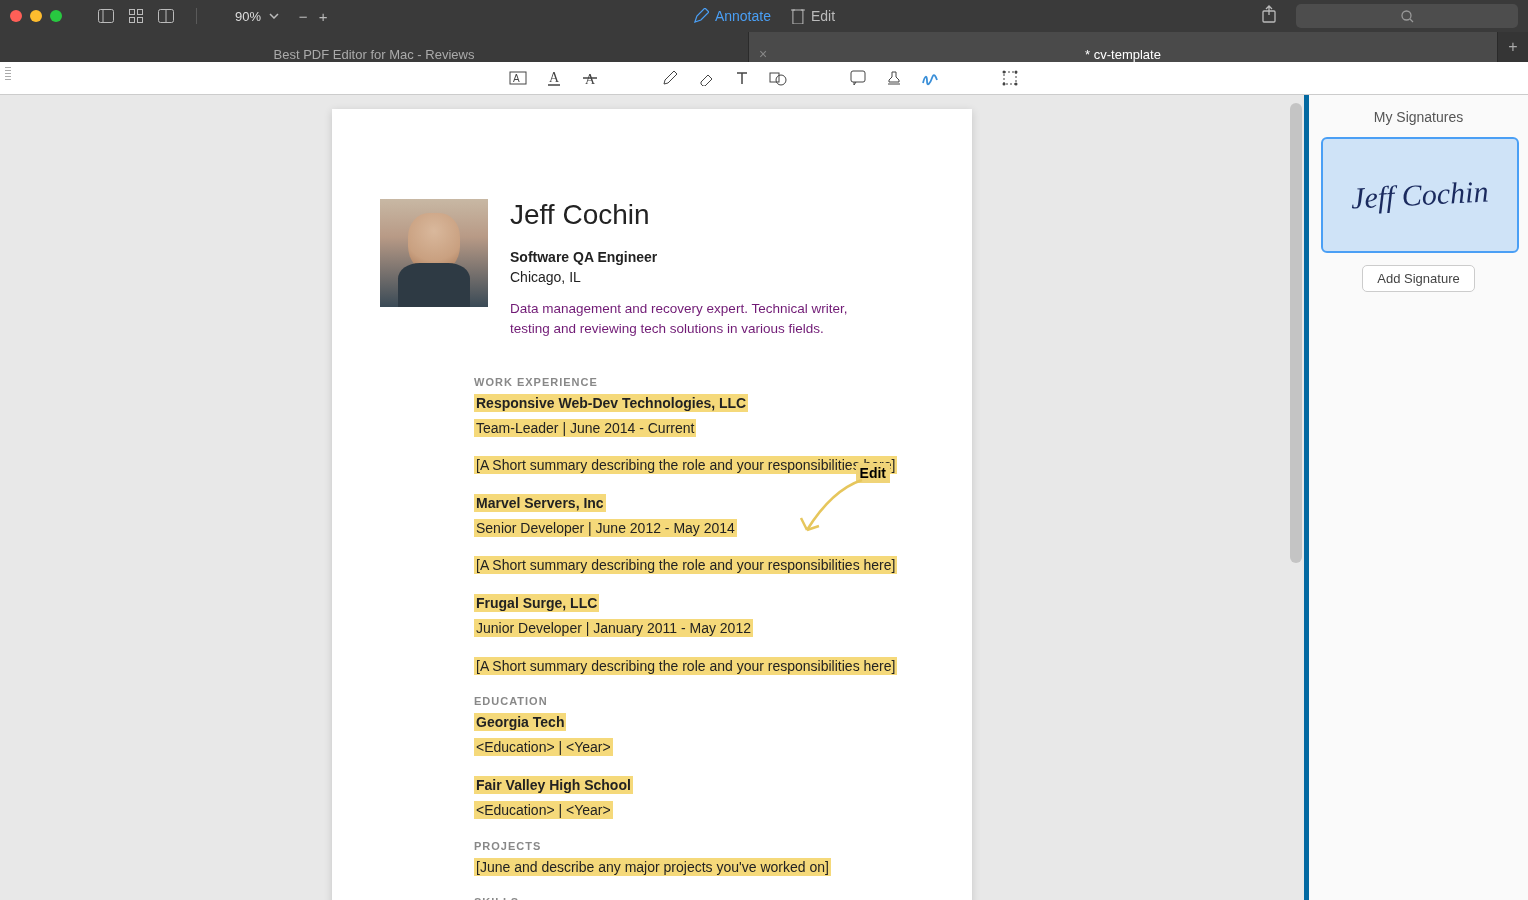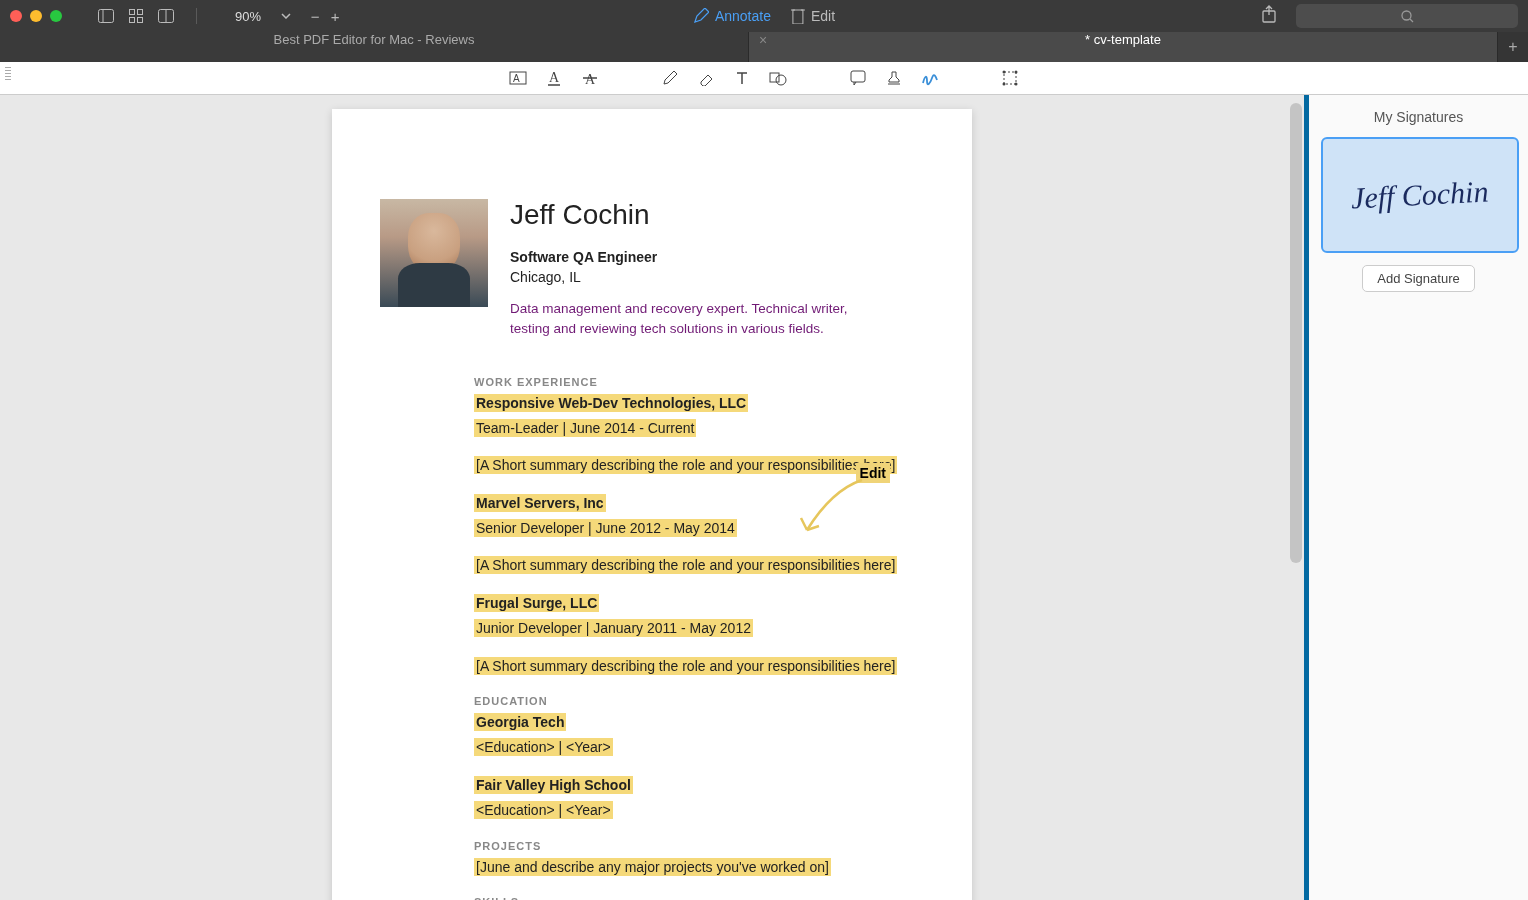--- a/index.html
+++ b/index.html
@@ -19,39 +19,39 @@
   gap: 8px;
 }
 .traffic-lights { display: flex; gap: 8px; margin-right: 14px; }
 .tl { width: 12px; height: 12px; border-radius: 50%; }
 .tl.close { background: #ff5f57; }
 .tl.min { background: #febc2e; }
 .tl.max { background: #28c840; }
 .view-buttons { display: flex; gap: 6px; margin-left: 10px; }
 .vb { width: 24px; height: 20px; display: flex; align-items: center; justify-content: center; color: #bbb; border-radius: 4px; }
 .zoom-group { display: flex; align-items: center; color: #ddd; font-size: 13px; margin-left: 20px; }
-.zoom-val { margin-right: 20px; }
+.zoom-val { margin-right: 8px; }
 .zoom-btn { width: 20px; text-align: center; color: #bbb; font-size: 15px; }
 .mode-buttons { display: flex; gap: 20px; position: absolute; left: 50%; transform: translateX(-50%); }
 .mode-btn { display: flex; align-items: flex-end; gap: 6px; font-size: 14px; color: #bbb; }
 .mode-btn.active { color: #4a9ff5; }
 .titlebar-right { margin-left: auto; display: flex; align-items: center; gap: 20px; }
 .share-icon { color: #bbb; }
 .search-box { width: 222px; height: 24px; background: #4d4d4d; border-radius: 5px; display: flex; align-items: center; justify-content: center; }
 .search-box svg { color: #999; }
 
 .tabbar {
   height: 30px;
   background: #3a3a3a;
   display: flex;
 }
 .tab {
   flex: 1;
   display: flex;
-  align-items: flex-start;
+  align-items: flex-end;
   justify-content: center;
   color: #aaa;
   font-size: 13px;
   position: relative;
   border-right: 1px solid #2a2a2a;
 }
 .tab.active { background: #4a4a4a; color: #fff; }
 .tab .close-tab { position: absolute; left: 10px; color: #888; font-size: 14px; }
 .new-tab-btn { width: 30px; display: flex; align-items: center; justify-content: center; color: #aaa; background: #353535; }
 

